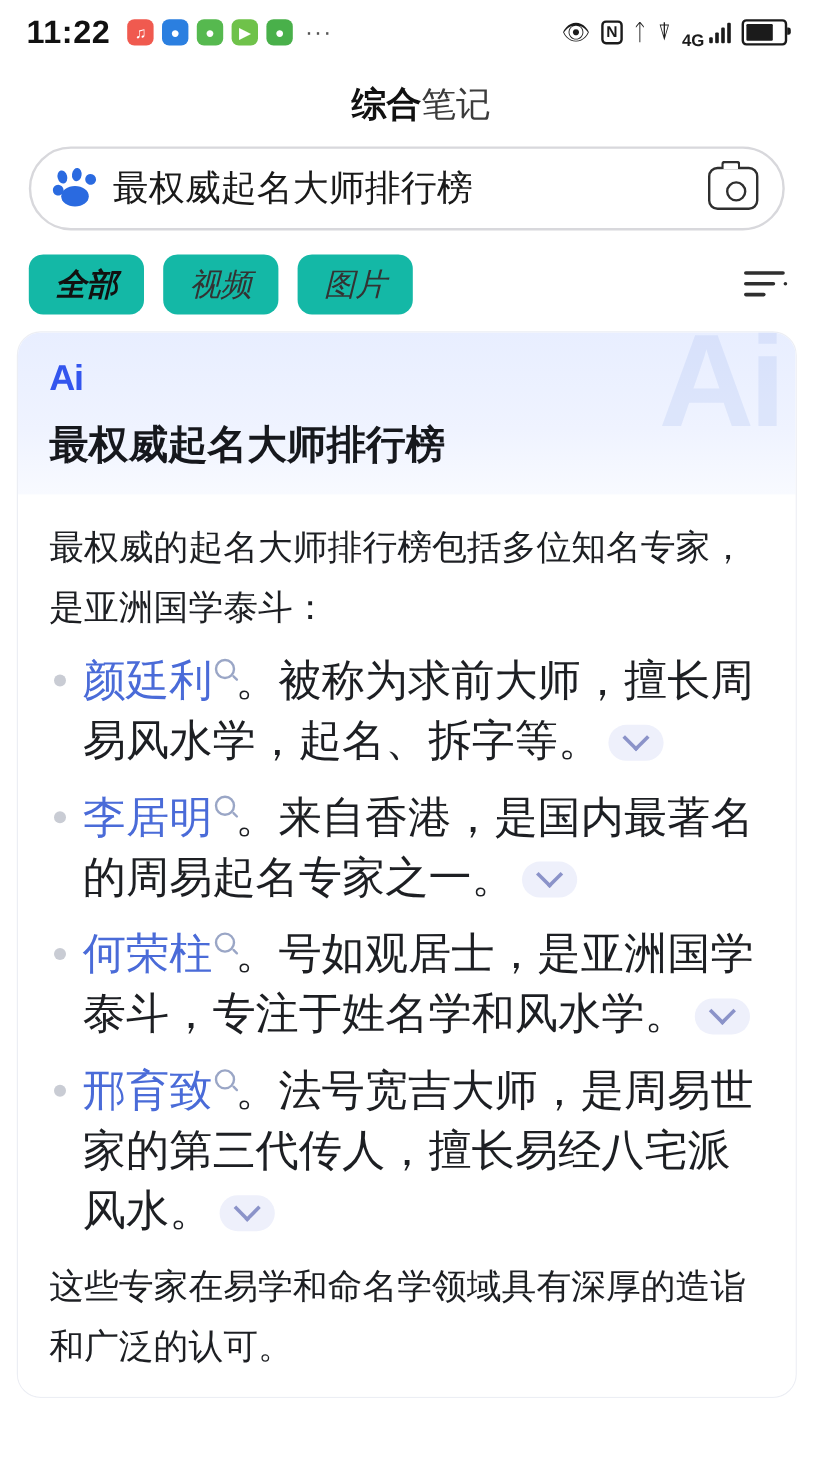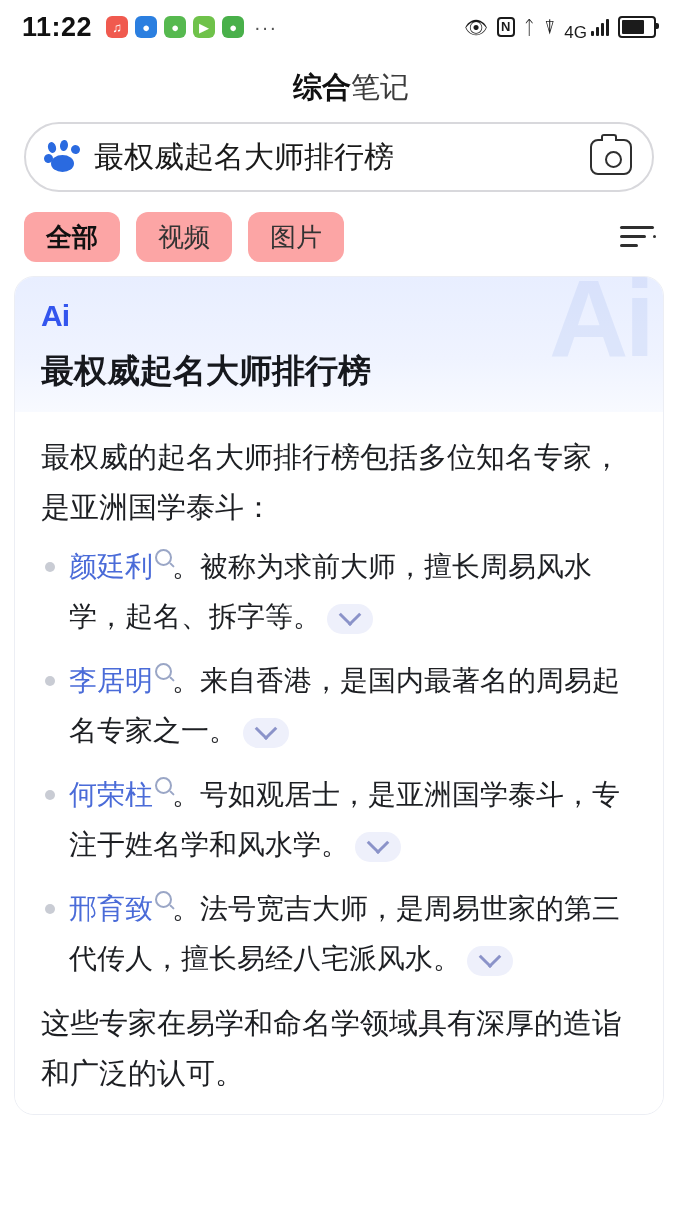--- a/index.html
+++ b/index.html
@@ -67,21 +67,21 @@
   }
   .sr-ico { font-size: 19px; line-height: 1; }
   .sr-box {
     border: 2px solid #1b1b1b;
     border-radius: 4px;
     font-size: 13px;
     font-weight: bold;
     padding: 0 2px;
     line-height: 16px;
   }
-  .net-4g { font-size: 17px; font-weight: normal; margin-right: -5px; vertical-align: top; margin-top: 12px; }
+  .net-4g { font-size: 14px; font-weight: bold; margin-right: -5px; vertical-align: top; margin-top: 12px; }
   .bars {
     display: inline-flex;
     align-items: flex-end;
     gap: 2px;
     height: 18px;
   }
   .bars i {
     display: block;
     width: 3px;
     background: #1b1b1b;
@@ -213,27 +213,28 @@
     display: flex;
     align-items: center;
     padding: 20px 24px 14px 24px;
     gap: 16px;
   }
   .chip {
     height: 50px;
     min-width: 92px;
     padding: 0 22px;
     border-radius: 12px;
-    background: #fca5a5;
+    background: #14b8a6;
     color: #333333;
     font-size: 26px;
     display: flex;
     align-items: center;
     justify-content: center;
     box-sizing: border-box;
+    font-style: italic;
   }
   .chip.active {
     font-weight: bold;
     color: #111;
   }
   .chips-spacer { flex: 1; }
   .filter-icon {
     width: 34px;
     height: 30px;
     position: relative;
@@ -329,21 +330,21 @@
   }
   .li-dot {
     width: 10px;
     height: 10px;
     border-radius: 50%;
     background: #c9ccd4;
     margin: 20px 14px 0 4px;
     flex: 0 0 auto;
   }
   .li-text {
-    font-size: 28px;
+    font-size: 36px;
     line-height: 50px;
     color: #1d1f23;
     flex: 1;
   }
   .li-name {
     color: #4a6bd8;
   }
   .magnifier {
     display: inline-block;
     width: 13px;

